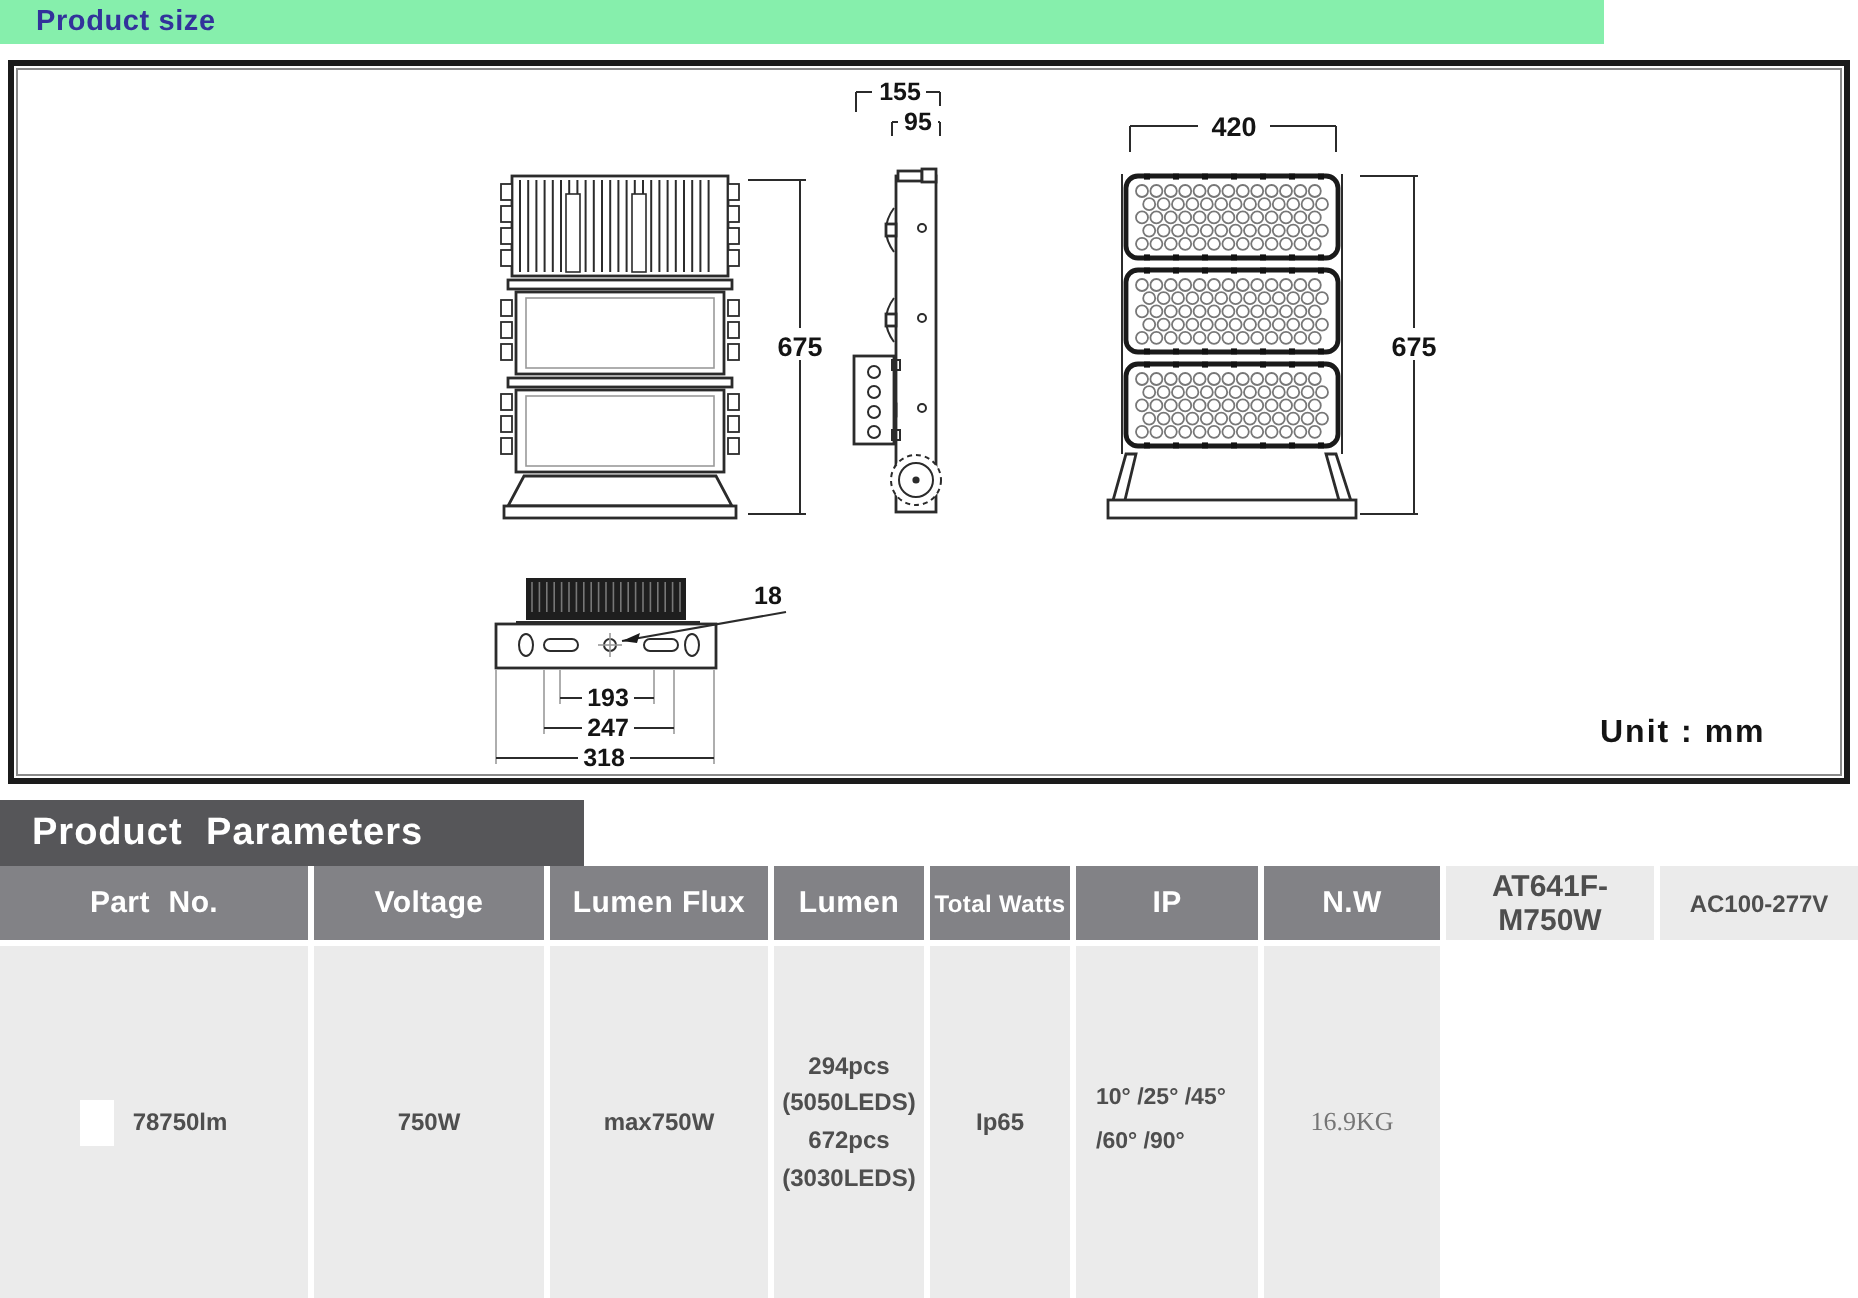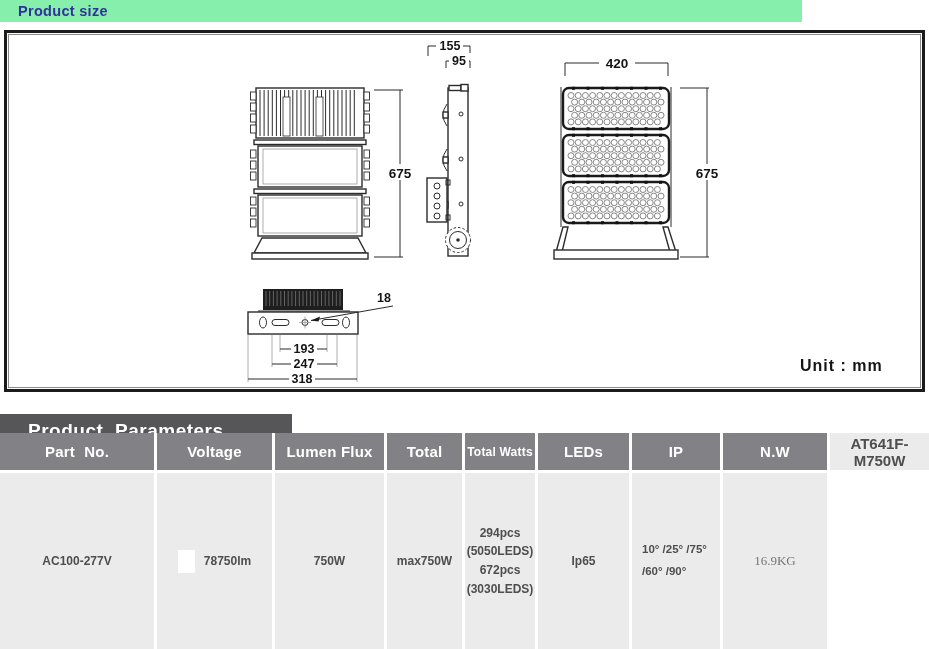--- a/index.html
+++ b/index.html
@@ -24,23 +24,23 @@
     position: absolute; top: 0; left: 0; width: 929px; height: 649px;
     pointer-events: none;
   }
   svg .ln { stroke: #2b2b2b; stroke-width: 1; fill: none; }
   svg .ln2 { stroke: #2b2b2b; stroke-width: 1.4; fill: #fff; }
   svg .thin { stroke: #9a9a9a; stroke-width: .8; fill: none; }
   svg .dimtxt { font-family: "Liberation Sans", sans-serif; font-weight: bold; fill: #141414; }
   svg .wbg { fill: #fff; }
   .unit-note { }
   .param-bar {
-    position: absolute; top: 414px; left: 0; width: 292px; height: 33px;
+    position: absolute; top: 400px; left: 0; width: 292px; height: 33px;
     background: #565659; color: #fff; display: flex; align-items: center;
-    padding-left: 28px; font-size: 19px; font-weight: bold; letter-spacing: .5px;
+    padding-left: 16px; font-size: 19px; font-weight: bold; letter-spacing: .5px;
     word-spacing: 6px;
   }
   .ptable {
     position: absolute; top: 433px; left: 0; width: 929px; height: 248px;
     display: grid;
     grid-template-columns: 154px 115px 109px 75px 70px 91px 88px 104px 99px;
     grid-template-rows: 37px 176px;
     column-gap: 3px; row-gap: 3px; background: #fff;
   }
   .th {
@@ -510,39 +510,38 @@
 </svg>
 
 <div class="param-bar">
   <span>Product Parameters</span>
 </div>
 
 <div class="ptable">
   <div class="th partno">Part No.</div>
   <div class="th">Voltage</div>
   <div class="th">Lumen Flux</div>
-  <div class="th">Total</div>
+  <div class="th">Lumen</div>
   <div class="th small">Total Watts</div>
-  <div class="th">LEDs</div>
   <div class="th">IP</div>
   <div class="th">N.W</div>
 
   <div class="td partno">AT641F-M750W</div>
   <div class="td">AC100-277V</div>
   <div class="td flux">
     <span class="white-chip"></span>
     <span>78750lm</span>
   </div>
   <div class="td">750W</div>
   <div class="td">max750W</div>
   <div class="td">
     <span class="pre">294pcs
 (5050LEDS)
 672pcs
 (3030LEDS)</span>
   </div>
   <div class="td">Ip65</div>
   <div class="td beam">
-    <span class="pre">10° /25° /75°
+    <span class="pre">10° /25° /45°
 /60° /90°</span>
   </div>
   <div class="td nw">16.9KG</div>
 </div>
 
 </body></html>

